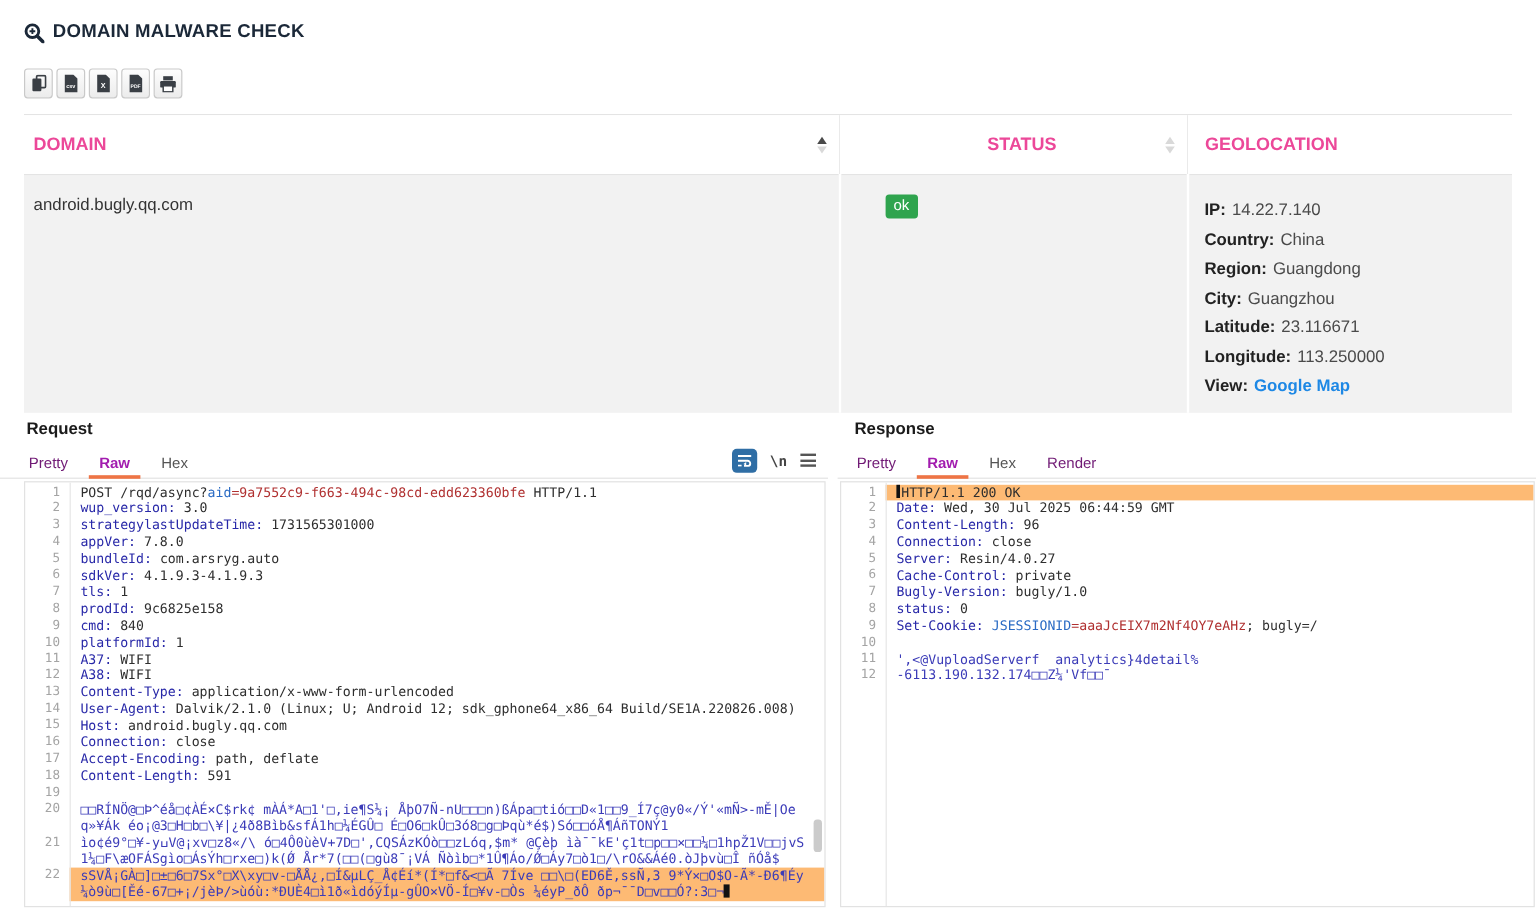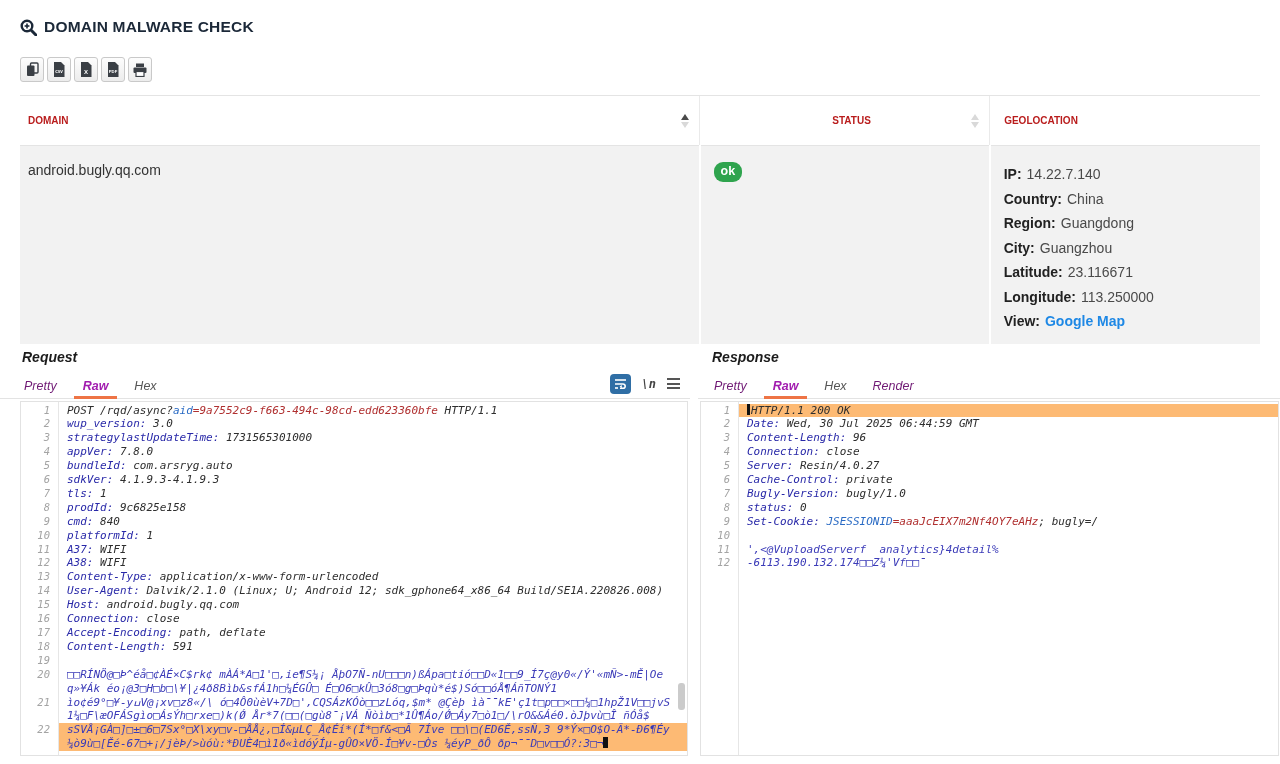--- a/index.html
+++ b/index.html
@@ -15,39 +15,39 @@
   .page-title-row h1 { font-size:15.5px; font-weight:bold; letter-spacing:.2px; color:#1b2838; }
 
   
   .toolbar { display:flex; margin-top:21px; }
   .tbtn { width:24px; height:25px; border:1px solid #c9c9c9; border-radius:3px; background:linear-gradient(#fdfdfd,#ececec);
           display:flex; align-items:center; justify-content:center; margin-right:3px; cursor:pointer; }
   .tbtn svg { display:block; }
 
   
   table { width:100%; border-collapse:collapse; table-layout:fixed; margin-top:13px; }
-  thead th { height:50px; text-align:left; vertical-align:middle; font-size:10px; font-weight:bold; color:#b91c1c;
+  thead th { height:50px; text-align:left; vertical-align:middle; font-size:15px; font-weight:bold; color:#ec4899;
              border-top:1px solid #e4e4e4; border-bottom:1px solid #e4e4e4; background:#fff; position:relative; padding-left:8px; }
   thead th + th { border-left:1px solid #eaeaea; padding-left:14px; }
   th.col-domain{ width:54.8%; } th.col-status{ width:23.4%;text-align:center; }
   .sort { position:absolute; right:10px; top:50%; transform:translateY(-50%); display:flex; flex-direction:column; gap:2px; }
   .sort i { display:block; width:0; height:0; border-left:4.5px solid transparent; border-right:4.5px solid transparent; }
   .sort .up   { border-bottom:6px solid #d9d9d9; }
   .sort .down { border-top:6px solid #d9d9d9; }
   .sort.asc .up { border-bottom-color:#4a4a4a; }
   tbody td { background:#f2f2f2; vertical-align:top; padding:16px 10px 10px 8px; font-size:14px; color:#333; }
   tbody td + td { border-left:2px solid #fff; padding-left:13px; }
-  .badge { display:inline-block; background:var(--badge-green); color:#fff; font-weight:bold; font-size:12.5px;
-           padding:3px 7px; border-radius:9px; line-height:1.1; }
+  .badge { display:inline-block; background:var(--badge-green); color:#fff; font-weight:normal; font-size:12.5px;
+           padding:3px 7px; border-radius:3px; line-height:1.1;margin-left:24px; }
   .geo-line { line-height:24.5px; color:#4a4a4a; }
   .geo-line b { color:#222; margin-right:5px; }
   .geo-link { color:var(--link-blue); font-weight:bold; cursor:pointer; }
 
   
-  .panels { display:flex; margin-top:5px;font-style:italic; }
+  .panels { display:flex; margin-top:5px; }
   .panel-left { width:690px; }
   .panel-right { flex:1; margin-left:8px; }
   .panel-title { font-size:14px; font-weight:bold; color:#1b1b1b; padding-left:22px; }
   .panel-right .panel-title { padding-left:14px; }
   .tabsrow { position:relative; display:flex; align-items:flex-end; gap:22px; height:26px; margin-top:8px;
              border-bottom:1px solid #e3e3e3; padding-left:22px; }
   .panel-right .tabsrow { padding-left:14px; }
   .tab { font-size:12.5px; color:#555; padding:5px 2px; position:relative; cursor:pointer; }
   .tab.active { color:#a21caf; font-weight:bold; }
   .tab.active::after { content:''; position:absolute; left:-7px; right:-7px; bottom:-1px; height:3px; background:var(--accent-orange); }

